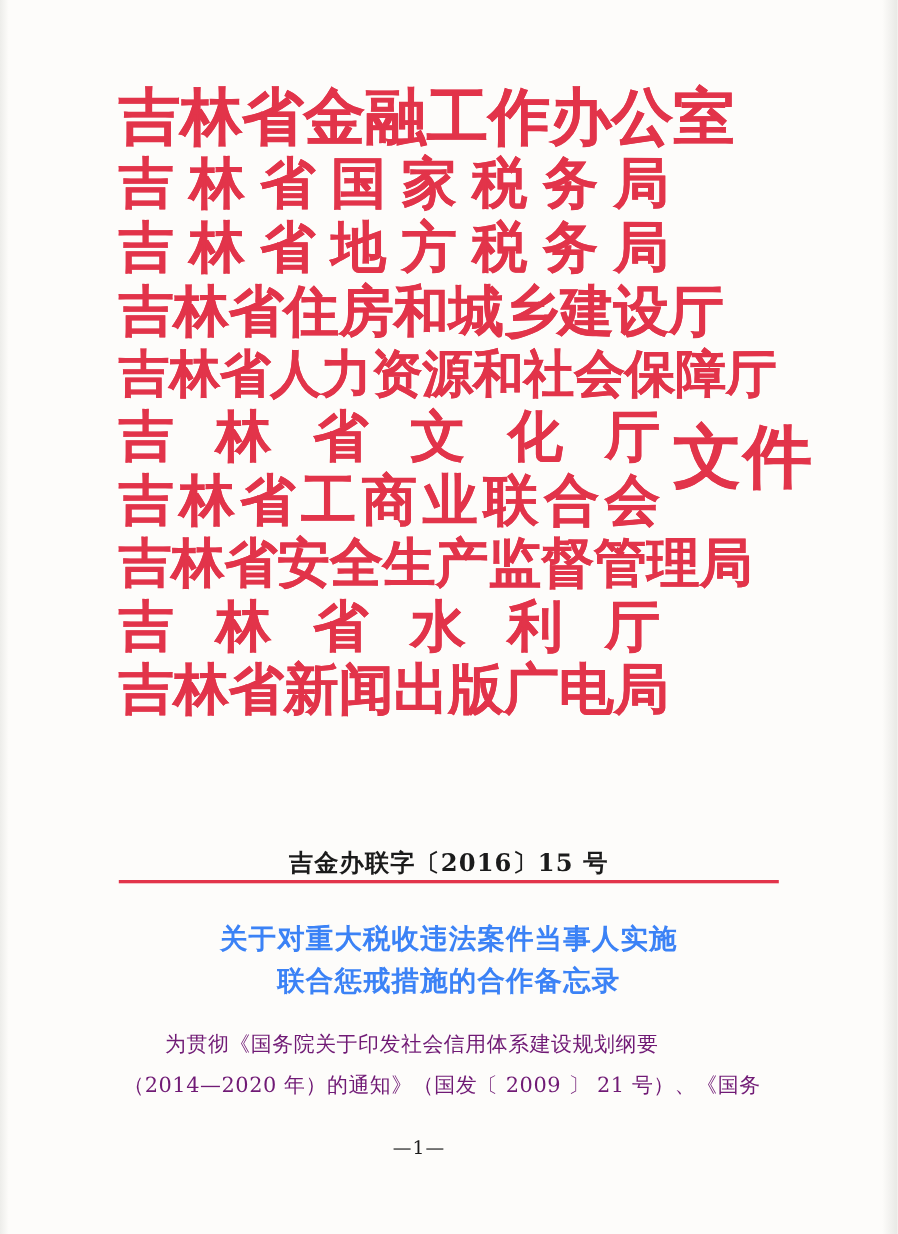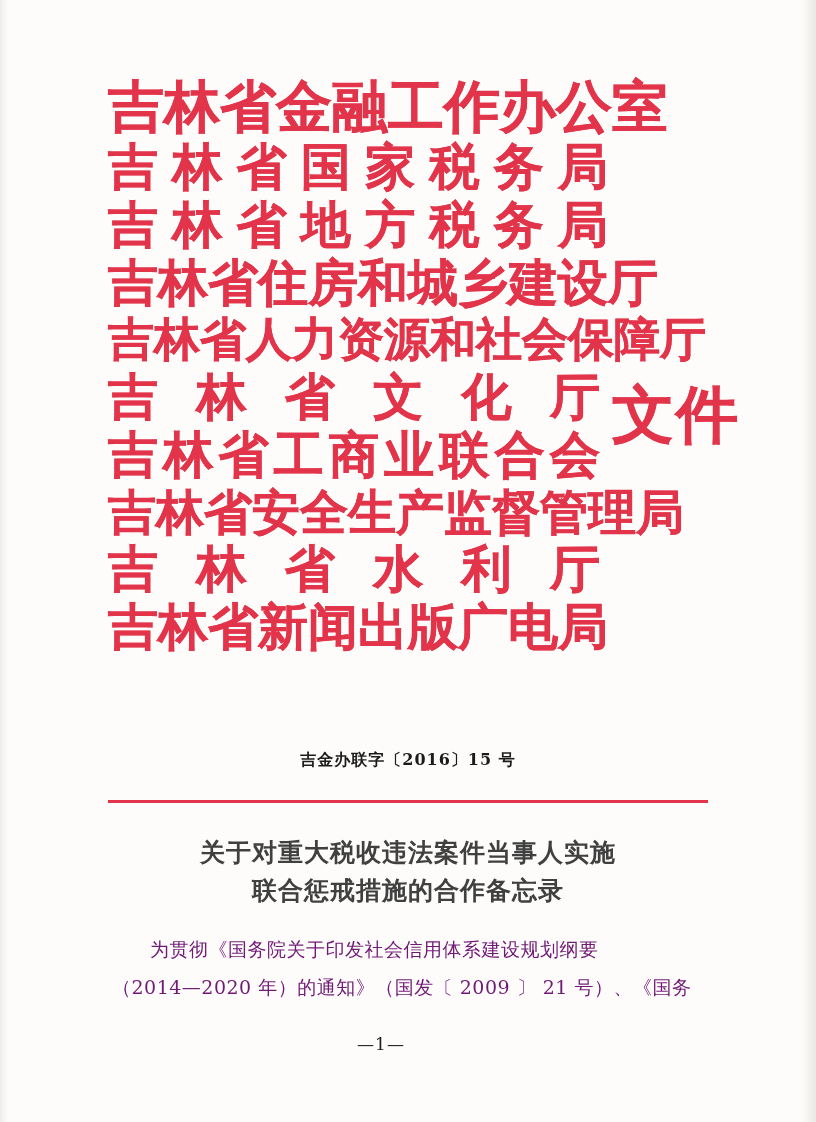--- a/index.html
+++ b/index.html
@@ -69,24 +69,24 @@
     letter-spacing: 2px;
     -webkit-text-stroke: 0.5px #e2344a;
     white-space: nowrap;
     text-align: right;
   }
 
   
   .doc-number {
     position: absolute;
     left: 0;
-    top: 750px;
+    top: 770px;
     width: 816px;
     text-align: center;
-    font-size: 16px;
+    font-size: 22px;
     font-weight: 700;
     color: #1b1b1b;
     font-family: "DejaVu Serif", "Liberation Serif", serif;
     letter-spacing: 1px;
   }
 
   
   .red-rule {
     position: absolute;
     left: 108px;
@@ -96,22 +96,22 @@
     background: #e2344a;
   }
 
   
   .doc-title {
     position: absolute;
     left: 108px;
     top: 836px;
     width: 600px;
     text-align: center;
-    color: #404040;
-    font-family: Liberation Mono, monospace;
+    color: #3b82f6;
+    font-family: Liberation Serif, serif;
     font-weight: 700;
     font-size: 25px;
     line-height: 1.5;
     letter-spacing: 1px;
   }
   .doc-title div { white-space: nowrap; }
 
   
   .body-text {
     position: absolute;

